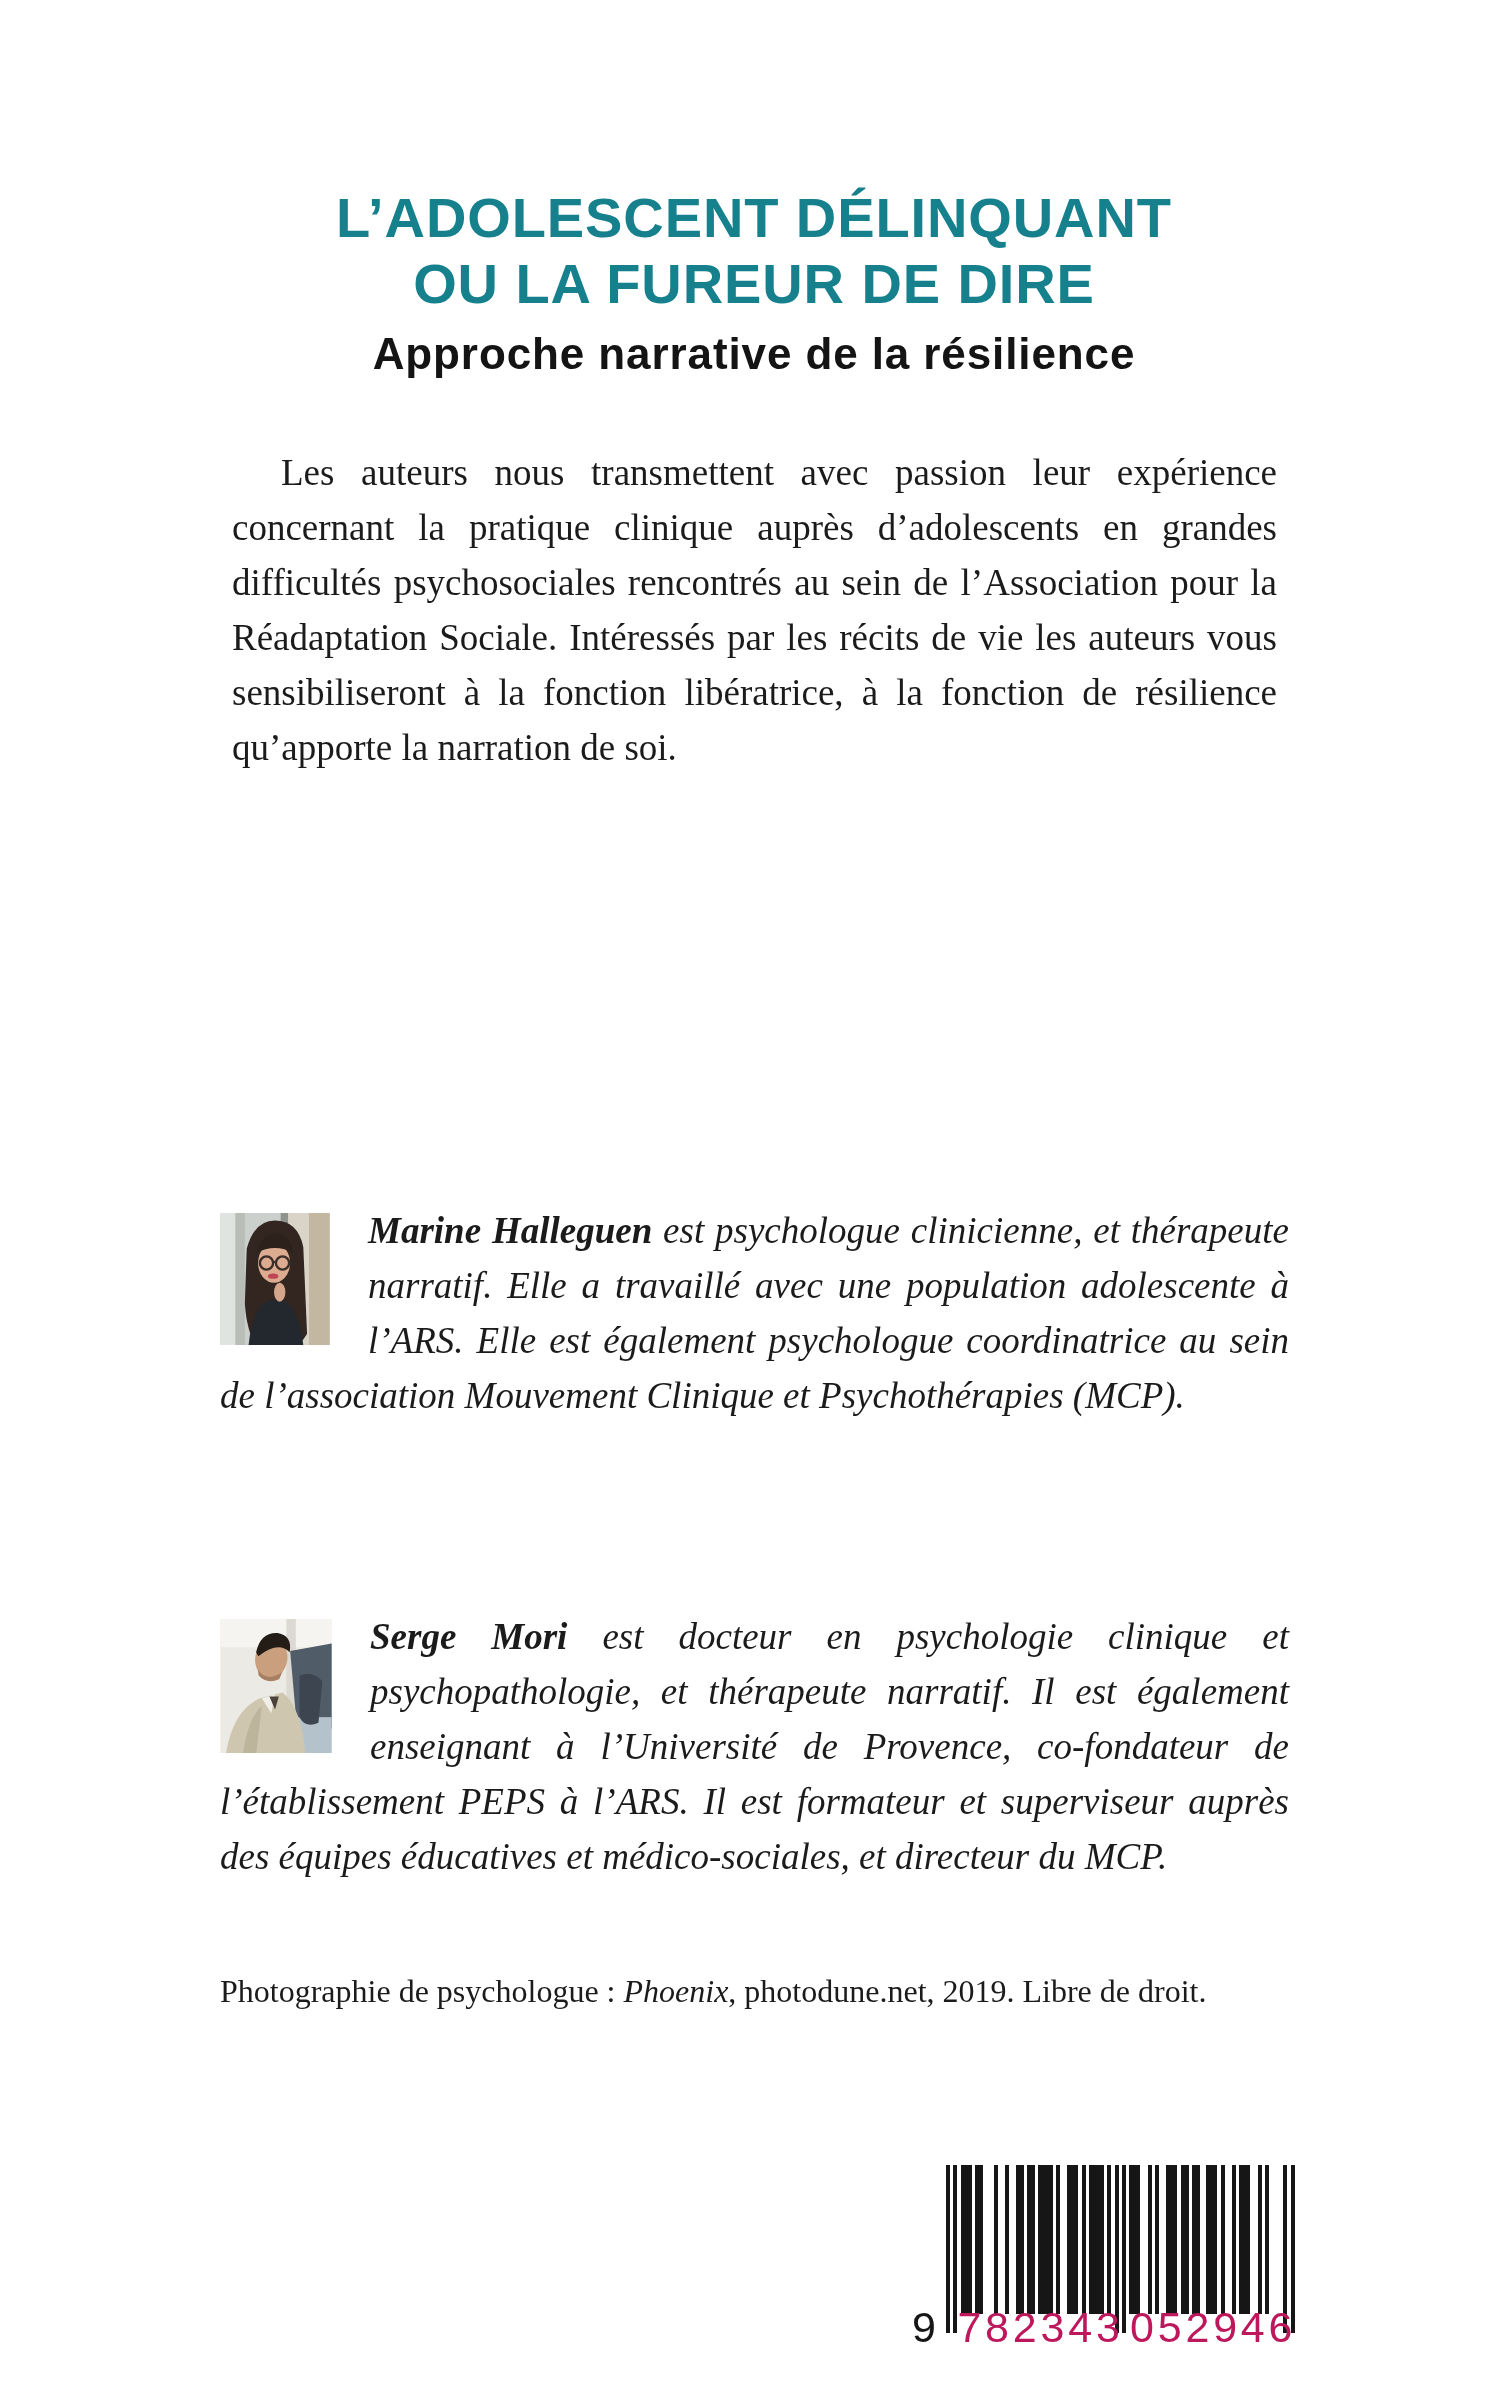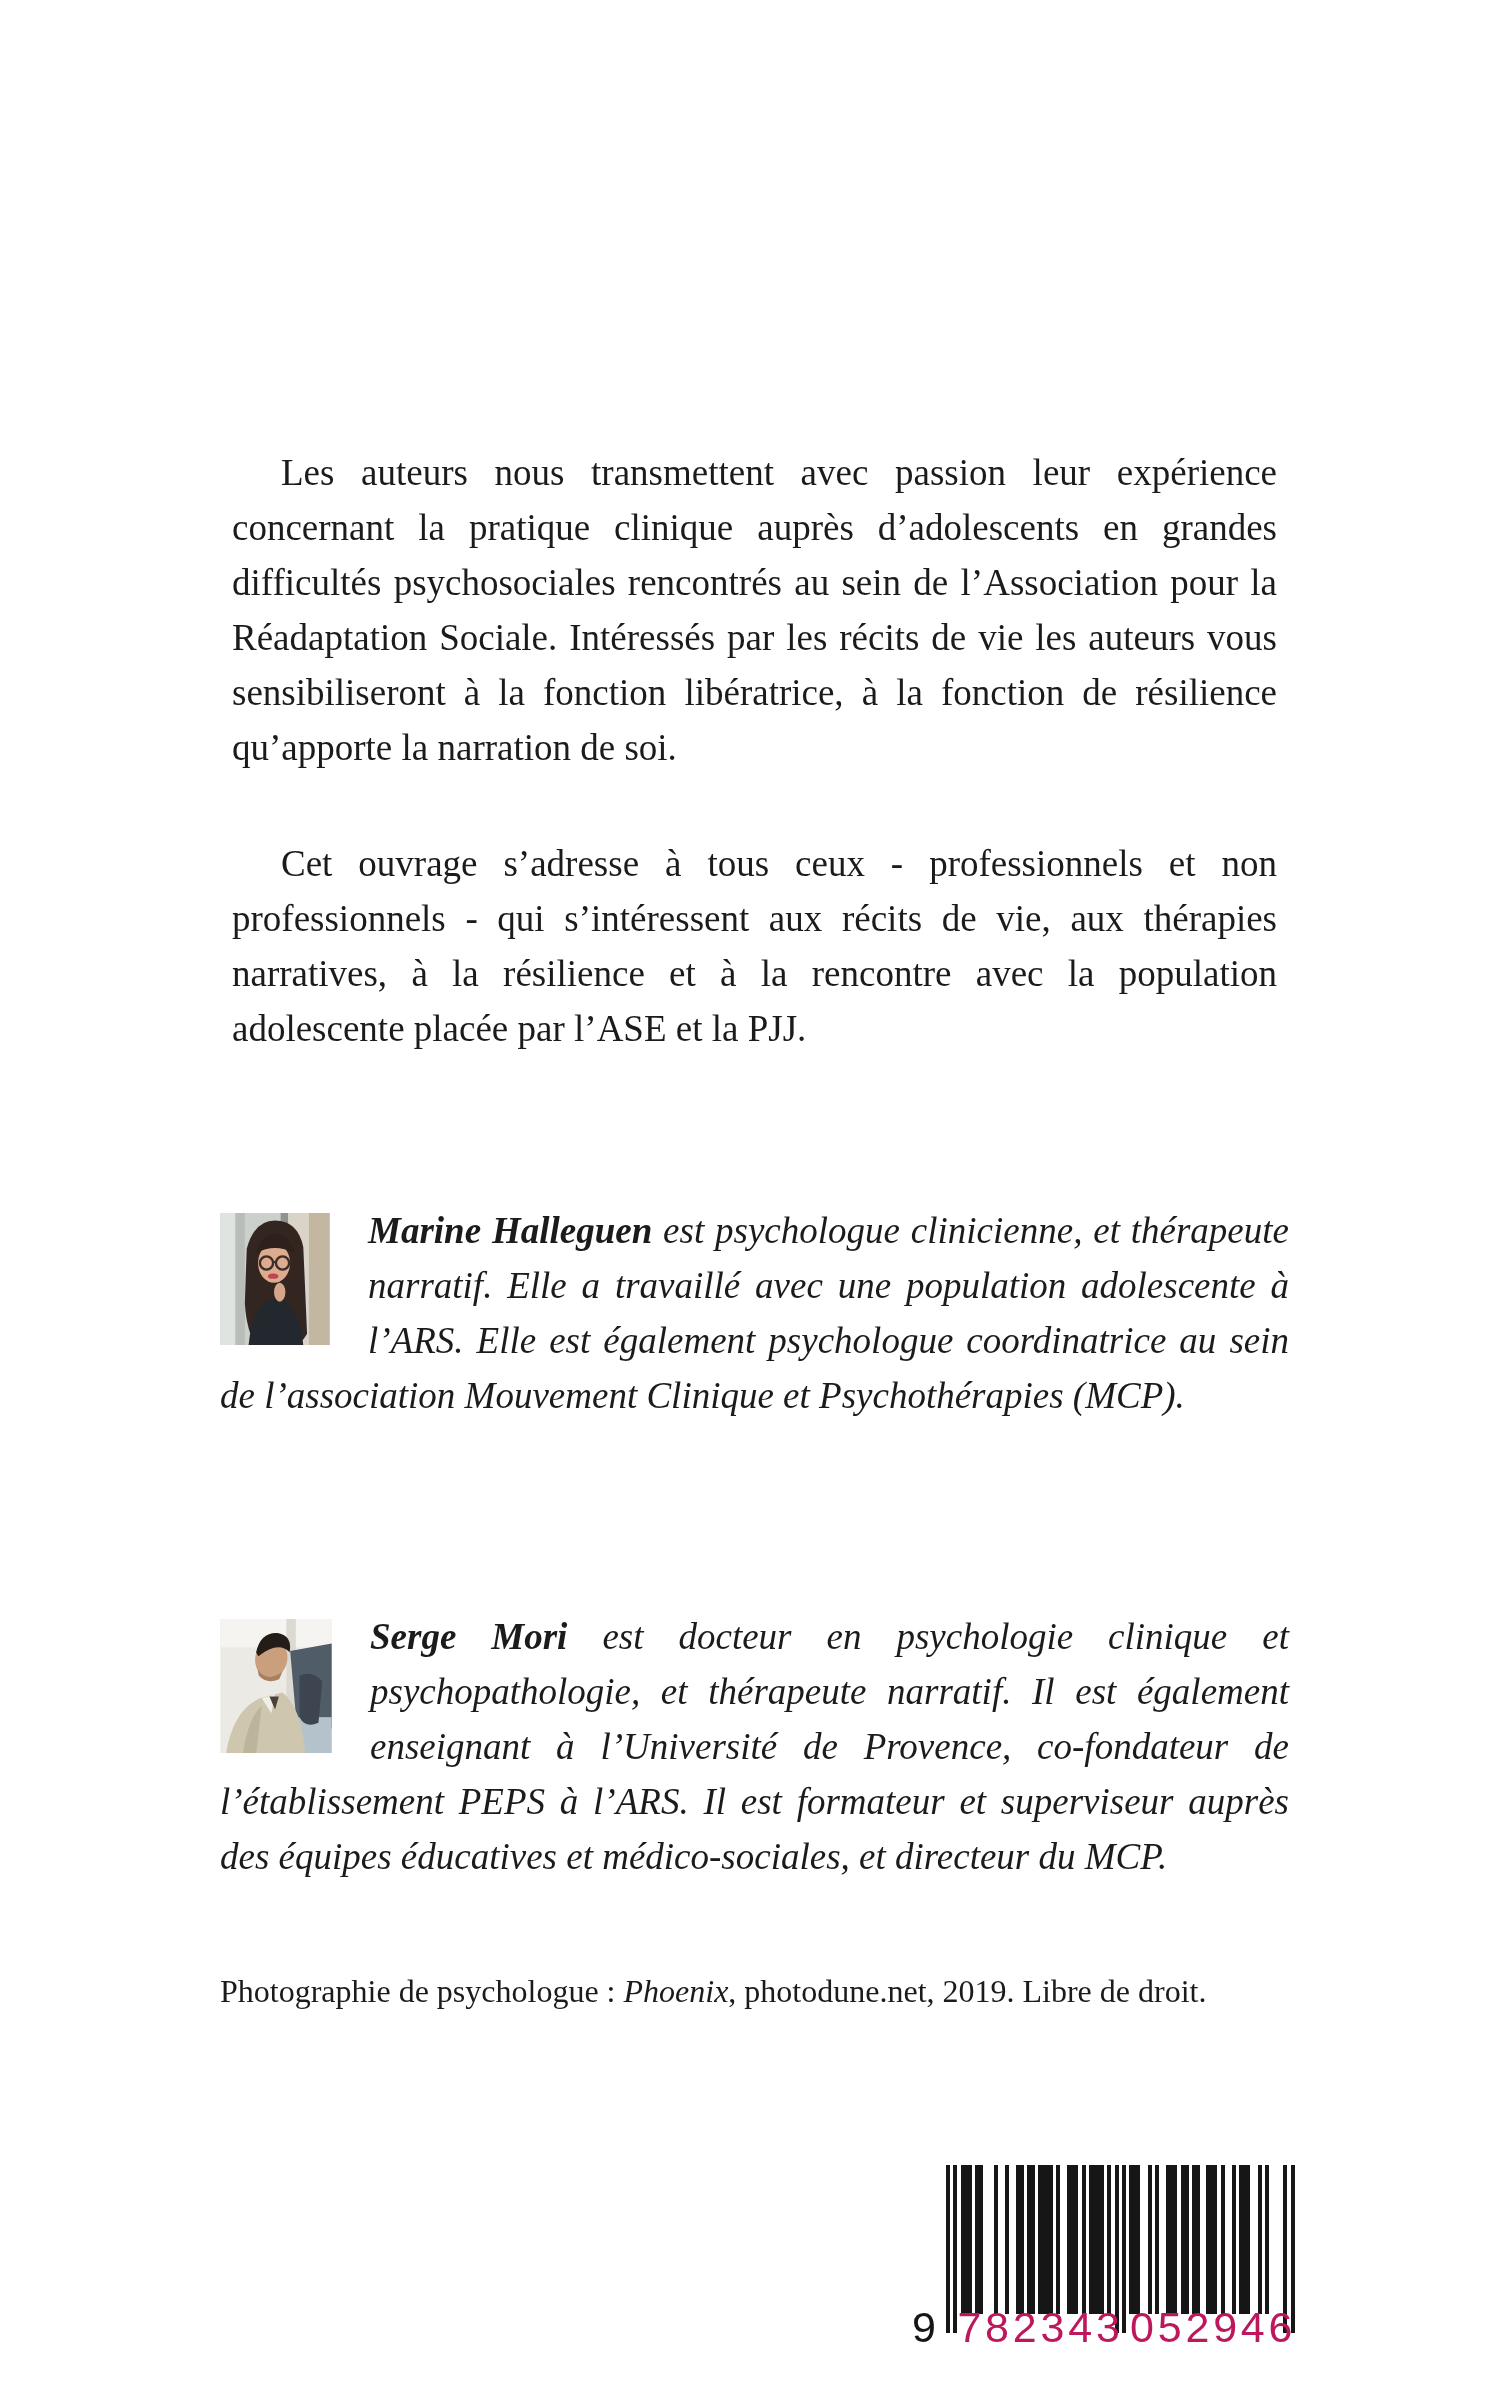--- a/index.html
+++ b/index.html
@@ -80,24 +80,28 @@
     font-size:43px;line-height:45px;color:#be185d;white-space:nowrap;
   }
   .bc-group-1{left:11.4px;}
   .bc-group-2{left:184px;}
 </style>
 </head>
 <body>
 
 <div class="cover">
 
+  <div class="title-block">
+    <div class="title-line">L’ADOLESCENT DÉLINQUANT</div>
+    <div class="title-line">OU LA FUREUR DE DIRE</div>
+    <div class="subtitle">Approche narrative de la résilience</div>
+  </div>
 
   <div class="synopsis">
     <p>Les auteurs nous transmettent avec passion leur expérience concernant la pratique clinique auprès d’adolescents en grandes difficultés psychosociales rencontrés au sein de l’Association pour la Réadaptation Sociale. Intéressés par les récits de vie les auteurs vous sensibiliseront à la fonction libératrice, à la fonction de résilience qu’apporte la narration de soi.</p>
-    <p>Cet ouvrage s’adresse à tous ceux - professionnels et non professionnels - qui s’intéressent aux récits de vie, aux thérapies narratives, à la résilience et à la rencontre avec la population adolescente placée par l’ASE et la PJJ.</p>
   </div>
 
   <div class="bio bio-marine">
     <span class="photo-float">
       <svg width="110" height="132" viewBox="0 0 116 140">
         <rect width="116" height="140" fill="#ccd0cc"></rect>
         <rect x="0" y="0" width="16" height="140" fill="#e0e4e0"></rect>
         <rect x="16" y="0" width="10" height="140" fill="#b9bdb8"></rect>
         <rect x="64" y="0" width="8" height="140" fill="#8f948e"></rect>
         <rect x="72" y="0" width="22" height="140" fill="#d9d4c7"></rect>

